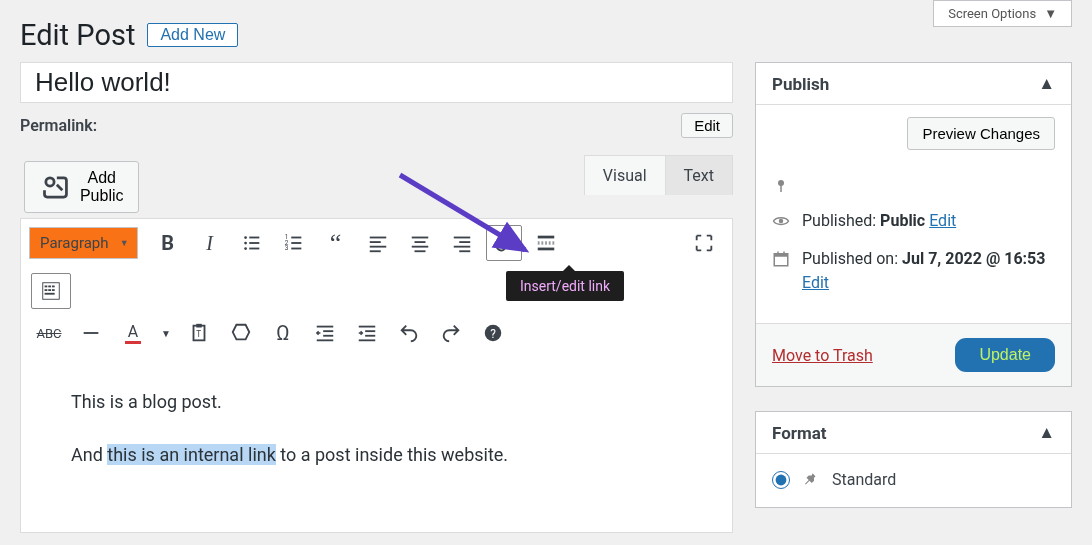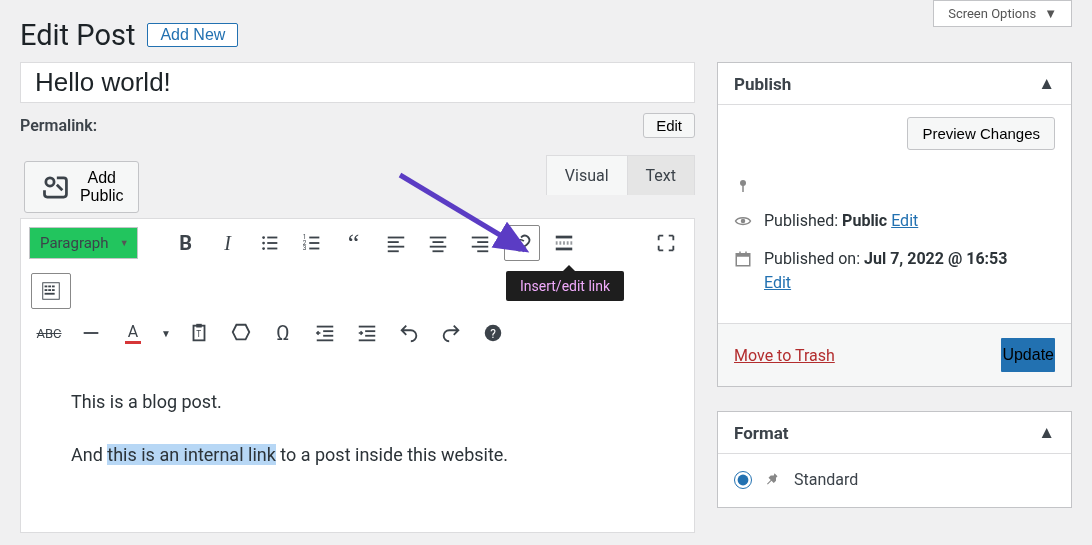--- a/index.html
+++ b/index.html
@@ -46,21 +46,21 @@
       font-size: 16px;
       cursor: pointer;
       border-radius: 2px;
     }
     .layout {
       display: flex;
       gap: 22px;
       padding: 0 20px;
     }
     .main-col { flex: 1; min-width: 0; }
-    .side-col { width: 355px; }
+    .side-col { width: 317px; }
 
     .title-input {
       width: 100%;
       font-size: 26px;
       padding: 7px 14px;
       border: 1px solid #dcdcde;
       background: #fff;
       height: 41px;
       color: #1d2327;
     }
@@ -140,26 +140,26 @@
       gap: 2px;
       position: relative;
     }
     .tb-row + .tb-row {
       padding-top: 0;
     }
     .format-select {
       border: 1px solid #c3c4c7;
       padding: 6px 28px 6px 10px;
       font-size: 15px;
-      background: #22c55e;
+      background: #f97316;
       cursor: pointer;
       position: relative;
       display: inline-flex;
       align-items: center;
-      margin-right: 26px;
+      margin-right: 8px;
     }
     .format-select::after {
       content: "▼";
       position: absolute;
       right: 8px;
       font-size: 9px;
       color: #555;
     }
     .tb-btn {
       width: 36px;
@@ -264,25 +264,25 @@
       border-top: 1px solid #dcdcde;
     }
     .trash-link {
       color: #b32d2e;
       text-decoration: underline;
       font-size: 16px;
       cursor: pointer;
     }
     .update-btn {
       background: #2271b1;
-      color: #000000;
+      color: #bef264;
       border: none;
-      padding: 8px 1px;
-      font-size: 16px;
-      border-radius: 1px;
+      padding: 8px 24px;
+      font-size: 16px;
+      border-radius: 11px;
       cursor: pointer;
     }
     .format-radio {
       display: flex;
       align-items: center;
       gap: 12px;
       font-size: 16px;
       padding: 4px 0;
     }
     .format-radio input { width: 18px; height: 18px; accent-color: #2271b1; }

